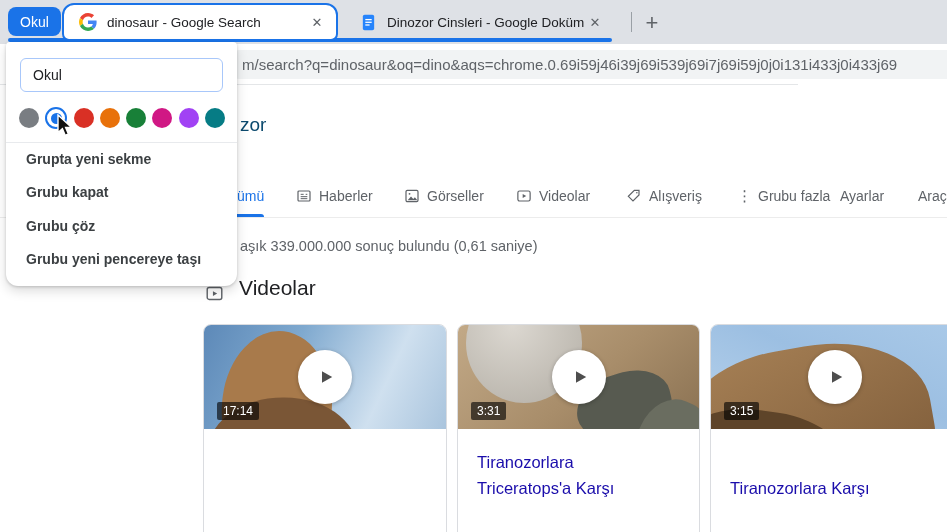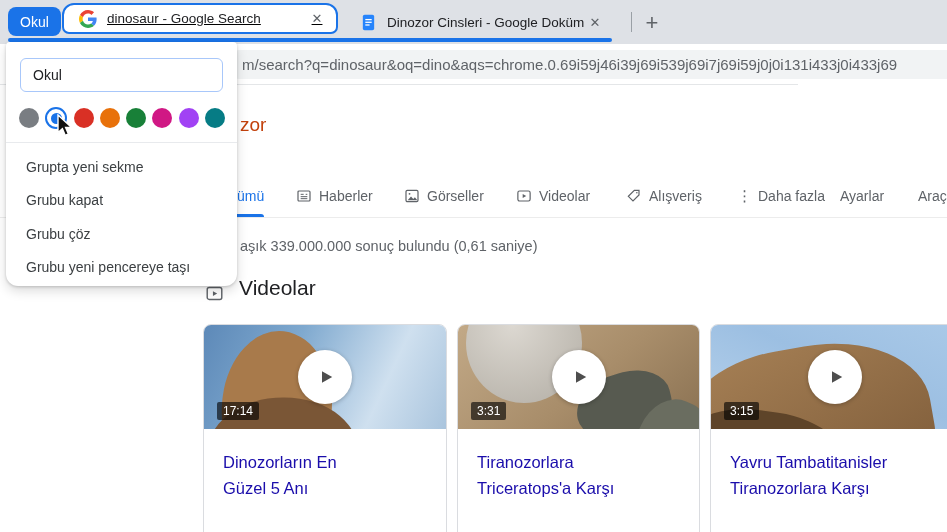--- a/index.html
+++ b/index.html
@@ -5,38 +5,38 @@
   * { box-sizing: border-box; margin: 0; padding: 0; }
   body { font-family: "Liberation Sans", sans-serif; background: #fff; }
   #screen { position: relative; width: 947px; height: 532px; overflow: hidden; background: #fff; }
 
   
   .tabstrip { position: absolute; left:0; top:0; width:947px; height:44px; background:#dee1e6; }
   .group-underline { position:absolute; left:8px; top:38px; width:604px; height:4px; background:#1a73e8; border-radius:2px; }
   .group-chip { position:absolute; left:8px; top:7px; height:29px; padding:0 12px; background:#1a73e8; color:#fff;
     border-radius:8px; display:flex; align-items:center; font-size:14px; font-weight:500; cursor:default; z-index:5; }
   .tab { position:absolute; display:flex; align-items:center; }
-  .tab.active { left:62px; top:3px; width:276px; height:31px; background:#fff; border:2.5px solid #1a73e8;
-    border-radius:12px 12px 7px 7px; padding:0 10px 0 15px;text-decoration:underline; }
+  .tab.active { left:62px; top:3px; width:276px; height:38px; background:#fff; border:2.5px solid #1a73e8;
+    border-radius:12px 12px 7px 7px; padding:0 10px 0 15px; }
   .tab.inactive { left:346px; top:6px; width:266px; height:32px; padding:0 8px 0 14px;justify-content:center; }
   .tab-title { flex:1; font-size:13.5px; color:#202124; margin-left:10px; white-space:nowrap; overflow:hidden; }
   .tab-close { width:18px; height:18px; display:flex; align-items:center; justify-content:center;
     font-size:13px; color:#5f6368; flex:none; }
   .tab-sep { position:absolute; left:631px; top:12px; width:1px; height:20px; background:#9aa0a6; }
   .newtab-btn { position:absolute; left:638px; top:9px; width:28px; height:28px; display:flex; align-items:center;
     justify-content:center; font-size:22px; font-weight:300; color:#5f6368; }
 
   
   .toolbar { position:absolute; left:0; top:44px; width:798px; height:41px; background:#fff; border-bottom:1px solid #e4e6e8; }
   .omnibox { position:absolute; left:226px; top:6px; width:730px; height:29px; background:#f1f3f4;
     border-radius:14px 0 0 14px; display:flex; align-items:center; overflow:hidden; padding-left:16px; }
   .omnibox-url { font-size:15px; color:#5f6368; white-space:nowrap; }
 
   
-  .query-text { position:absolute; left:240px; top:114px; font-size:19px; color:#c2410c; }
+  .query-text { position:absolute; left:240px; top:114px; font-size:19px; color:#0c4a6e; }
   .nav-item { position:absolute; top:186px; height:20px; display:flex; align-items:center; gap:7px;
     font-size:14px; color:#5f6368; white-space:nowrap; }
   .nav-item.active { color:#1a73e8;text-align:center; }
   .nav-underline { position:absolute; left:227px; top:214px; width:37px; height:3px; background:#1a73e8; border-radius:3px 3px 0 0; }
   .nav-divider { position:absolute; left:0; top:217px; width:947px; height:1px; background:#ececec; }
   .more-dots { font-size:15px; color:#5f6368; letter-spacing:-1px; }
   .stats { position:absolute; left:240px; top:238px; font-size:14.5px; color:#5f6368; }
   .videos-header { position:absolute; left:239px; top:276px; font-size:21px; color:#202124; }
   .vh-icon { position:absolute; left:205px; top:284px; }
 
@@ -75,21 +75,21 @@
     border-radius:4px 4px 12px 12px; box-shadow:0 1px 3px rgba(0,0,0,.18), 0 5px 12px rgba(0,0,0,.14); z-index:50; }
   .menu-name-input { position:absolute; left:14px; top:16px; width:203px; height:34px; border:1.5px solid #a8c7fa;
     border-radius:6px; padding:0 12px; font-size:14px; color:#202124; font-family:"Liberation Sans",sans-serif; outline:none; }
   .dots-row { position:absolute; left:13px; top:64px; width:206px; height:24px; display:flex;
     justify-content:space-between; align-items:center; }
   .dot { width:20px; height:20px; border-radius:50%; }
   .dot-selected { width:22px; height:22px; border:2px solid #1a73e8; background:#fff; border-radius:50%;
     display:flex; align-items:center; justify-content:center; }
   .dot-inner { width:11px; height:11px; border-radius:50%; }
   .menu-divider { position:absolute; left:0; top:100px; width:231px; height:1px; background:#e8eaed; }
-  .menu-items { position:absolute; left:0; top:108px; width:100%; }
+  .menu-items { position:absolute; left:0; top:100px; width:100%;font-weight:bold; }
   .menu-item { height:33.5px; display:flex; align-items:center; padding-left:20px; font-size:14px; color:#3c4043; cursor:default; }
   .cursor { position:absolute; left:54px; top:114px; z-index:60; }
 </style>
 </head>
 <body>
 
 <div id="screen">
 
   <div class="tabstrip">
     <div class="group-underline"></div>
@@ -158,21 +158,21 @@
   </div>
   <div class="nav-item" style="left:626px">
     <svg width="16" height="16" viewBox="0 0 24 24" fill="none" stroke="#5f6368" stroke-width="1.8">
         <path d="M12.5 3.5h7v7l-9 9-7-7z"></path>
         <circle cx="16.3" cy="7.2" r="1.2" fill="#5f6368" stroke="none"></circle>
       </svg>
     <span>Alışveriş</span>
   </div>
   <div class="nav-item" style="left:737px">
     <span class="more-dots">⋮</span>
-    <span>Daha fazla</span>
+    <span>Grubu fazla</span>
   </div>
   <div class="nav-item" style="left:840px">
     <span>Ayarlar</span>
   </div>
   <div class="nav-item" style="left:918px">
     <span>Araç</span>
   </div>
   <div class="nav-underline"></div>
   <div class="nav-divider"></div>
 
@@ -189,24 +189,20 @@
   <div class="vcard vcard1">
     <div class="vthumb thumb1">
       <div class="blob-a"></div>
       <div class="blob-b"></div>
       <div class="play-btn">
         <svg width="24" height="24" viewBox="0 0 24 24">
             <path d="M9 6.3l10.2 5.7L9 17.7z" fill="#4e4e4e"></path>
           </svg>
       </div>
       <span class="duration">17:14</span>
-    </div>
-    <div class="vtitle">
-      <span>Dinozorların En</span><br>
-      <span>Güzel 5 Anı</span>
     </div>
   </div>
 
   <div class="vcard vcard2">
     <div class="vthumb thumb2">
       <div class="blob-a"></div>
       <div class="blob-b"></div>
       <div class="blob-c"></div>
       <div class="play-btn">
         <svg width="24" height="24" viewBox="0 0 24 24">
@@ -226,21 +222,21 @@
       <div class="blob-a"></div>
       <div class="blob-b"></div>
       <div class="play-btn">
         <svg width="24" height="24" viewBox="0 0 24 24">
             <path d="M9 6.3l10.2 5.7L9 17.7z" fill="#4e4e4e"></path>
           </svg>
       </div>
       <span class="duration">3:15</span>
     </div>
     <div class="vtitle">
-      <span>Yavru Tambatitanisler</span><br>
+      <br>
       <span>Tiranozorlara Karşı</span>
     </div>
   </div>
 
   <div class="group-menu">
     <input class="menu-name-input" value="Okul" style="">
     <div class="dots-row">
       <span class="dot" style="background: rgb(121, 125, 130);"></span>
       <span class="dot-selected">
         <span class="dot-inner" style="background: rgb(26, 115, 232);"></span>

